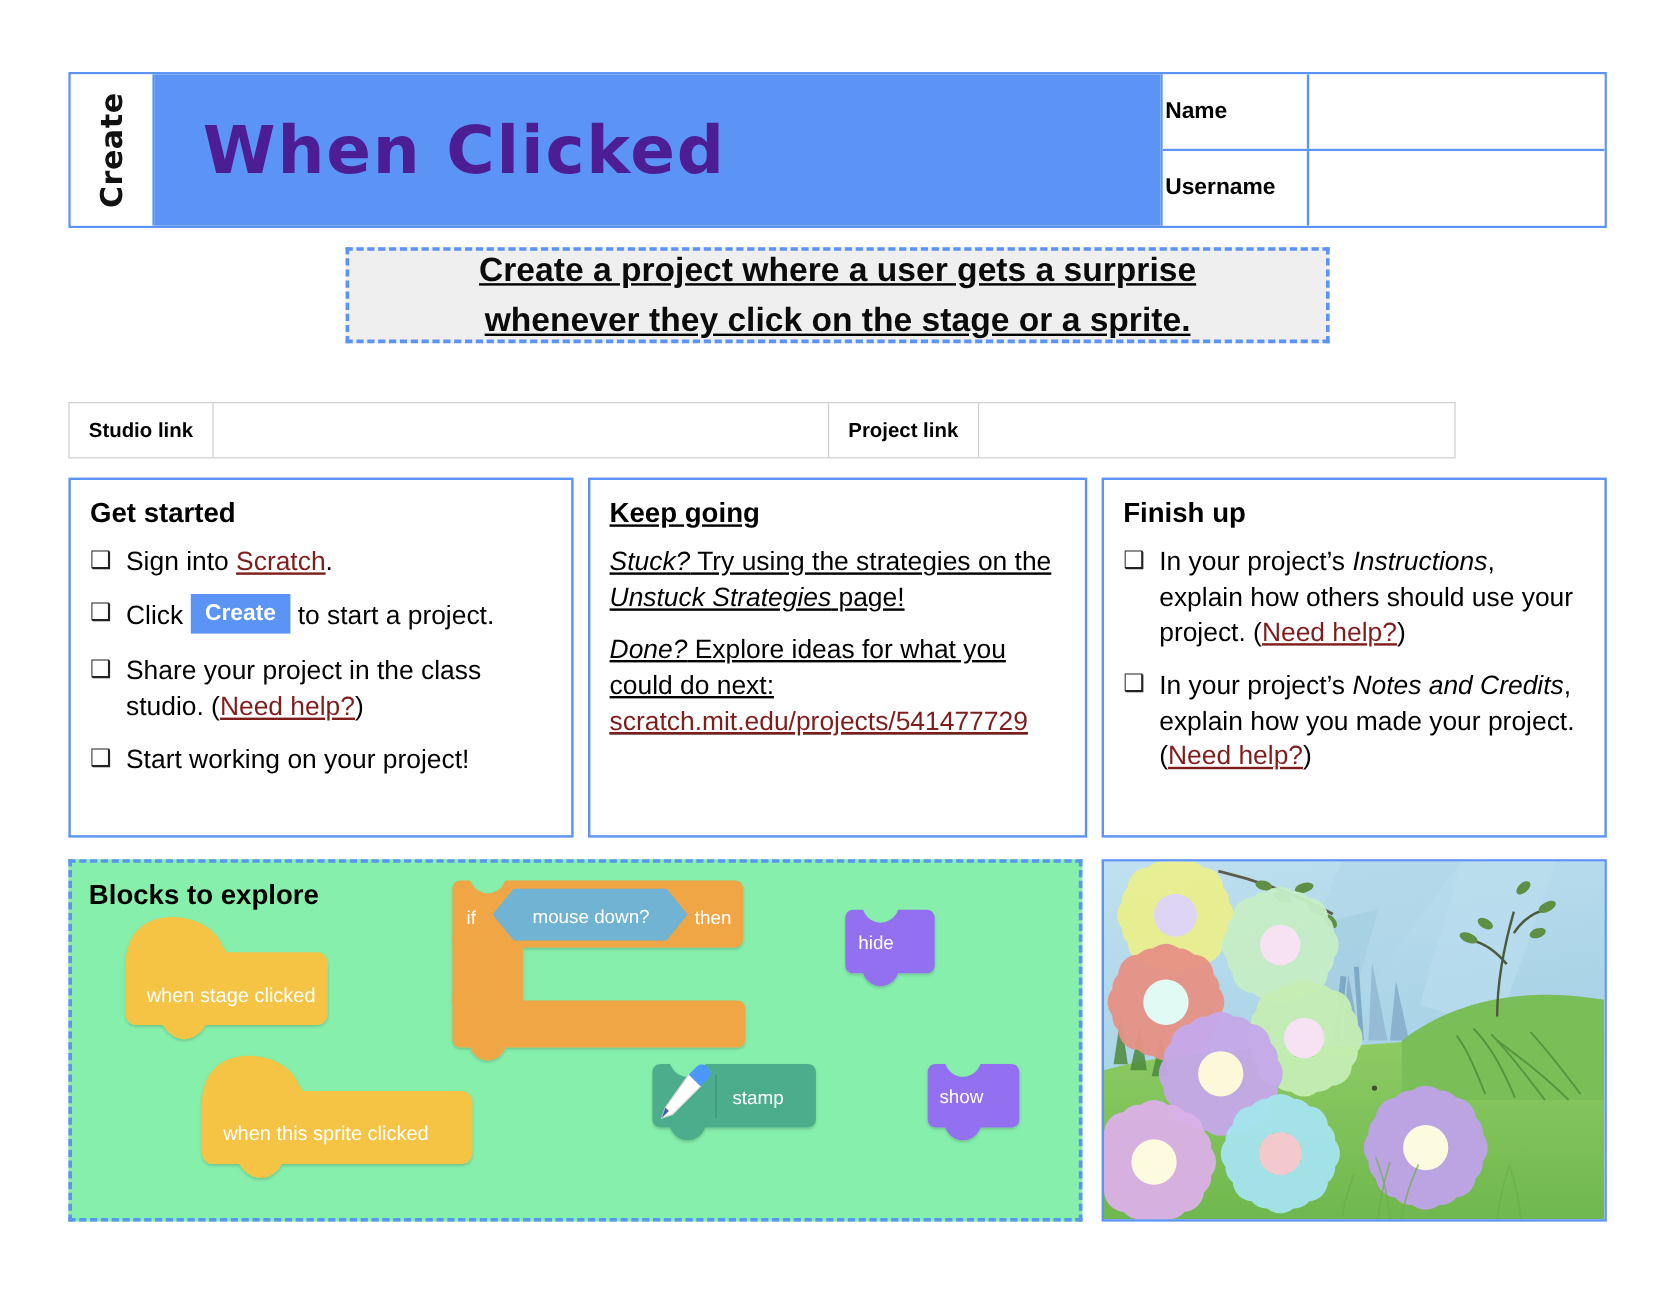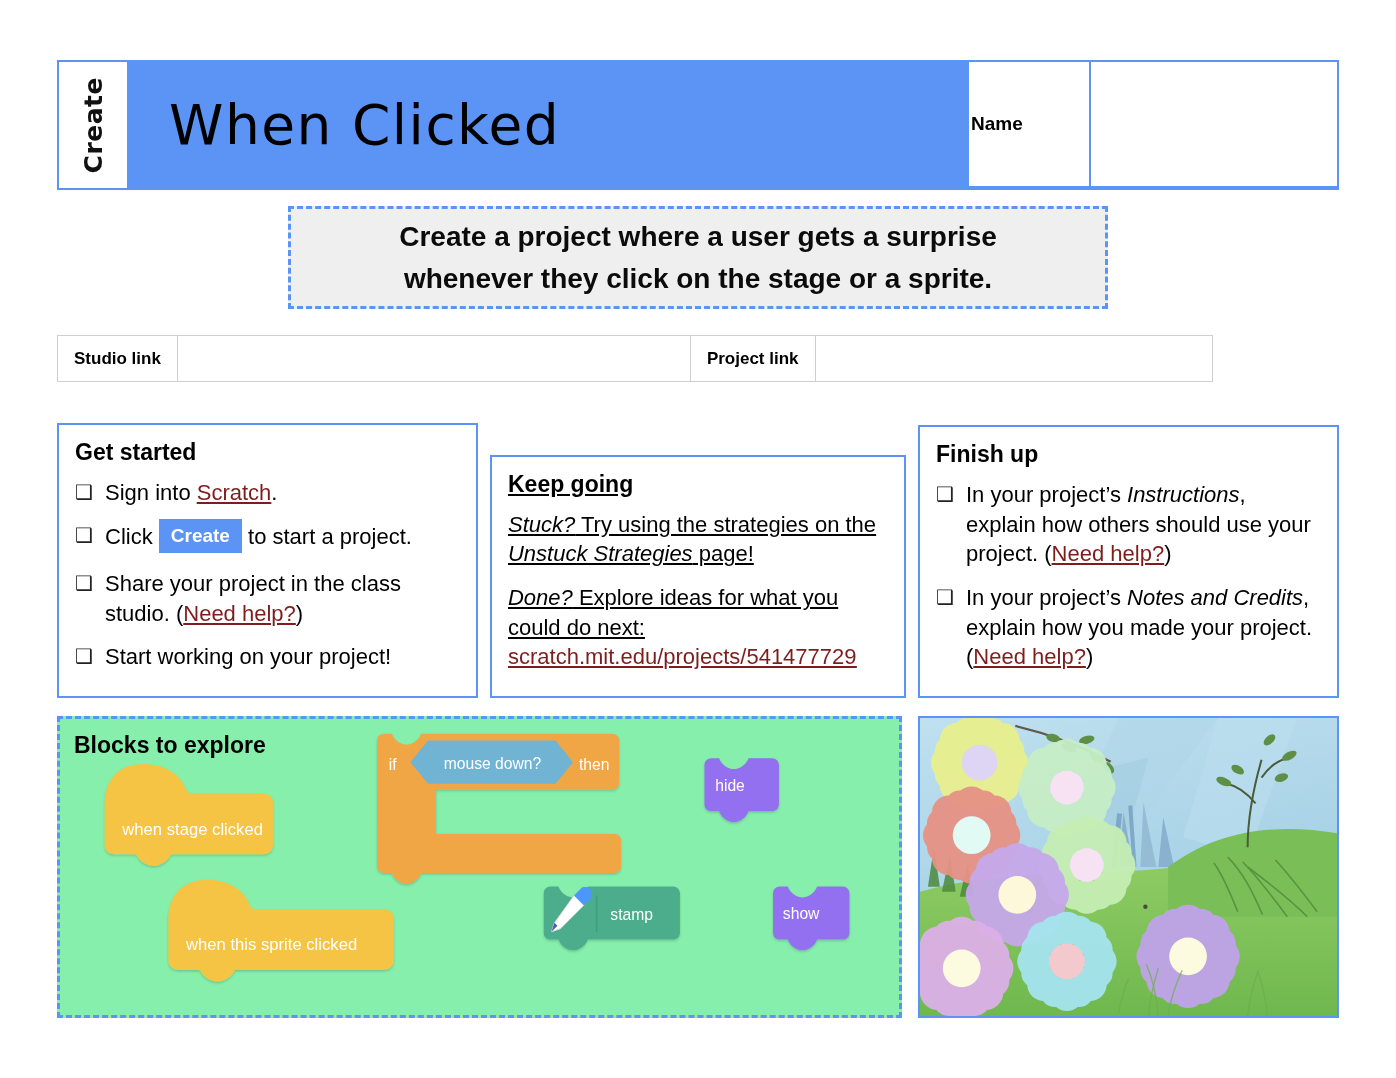--- a/index.html
+++ b/index.html
@@ -54,22 +54,22 @@
     flex: 1;
     background: #5b94f5;
     display: flex;
     align-items: center;
     padding-left: 40px;
     box-sizing: border-box;
   }
   .header-title {
     font-family: "DejaVu Sans", sans-serif;
     font-size: 55px;
-    font-weight: 400;
-    color: #000000;
+    font-weight: 700;
+    color: #4c1d95;
     letter-spacing: 1.5px;
   }
   .header-fields {
     width: 370px;
     display: flex;
     flex-direction: column;
     border-left: 2px solid #5b94f5;
     box-sizing: border-box;
   }
   .hf-row {
@@ -87,28 +87,29 @@
     font-weight: bold;
     border-right: 2px solid #5b94f5;
     box-sizing: border-box;
   }
   .hf-blank { flex: 1; }
 
   
   .prompt {
     position: absolute;
     left: 288px; top: 206px;
-    width: 820px; height: 103px;
+    width: 820px; height: 80px;
     background: #efefef;
     border: 3px dashed #5b94f5;
     box-sizing: border-box;
     display: flex;
     align-items: center;
     justify-content: center;
     text-align: center;
+    text-decoration: underline;
   }
   .prompt-text {
     font-size: 28px;
     font-weight: bold;
     line-height: 1.5;
     color: #0b0b0b;
     padding: 0 18px;
   }
 
   
@@ -136,21 +137,20 @@
   }
   .lr-blank.last { border-right: none; }
 
   
   .cards {
     position: absolute;
     left: 57px; top: 398px;
     width: 1282px; height: 300px;
     display: flex;
     gap: 12px;
-    align-items: flex-end;
   }
   .card {
     border: 2px solid #5b94f5;
     background: #fff;
     box-sizing: border-box;
     padding: 14px 16px 10px 16px;
   }
   .card.c1 { width: 423px; }
   .card.c2 { width: 418px; text-decoration: underline; }
   .card.c3 { width: 423px; }
@@ -232,20 +232,24 @@
   <div class="header">
     <div class="header-tab">
       <span>Create</span>
     </div>
     <div class="header-title-area">
       <div class="header-title">When Clicked</div>
     </div>
     <div class="header-fields">
       <div class="hf-row">
         <div class="hf-label">Name</div>
+        <div class="hf-blank"></div>
+      </div>
+      <div class="hf-row">
+        <div class="hf-label">Username</div>
         <div class="hf-blank"></div>
       </div>
     </div>
   </div>
 
   <div class="prompt">
     <div class="prompt-text">
       <span>Create a project where a user gets a surprise</span><br>
       <span>whenever they click on the stage or a sprite.</span>
     </div>

